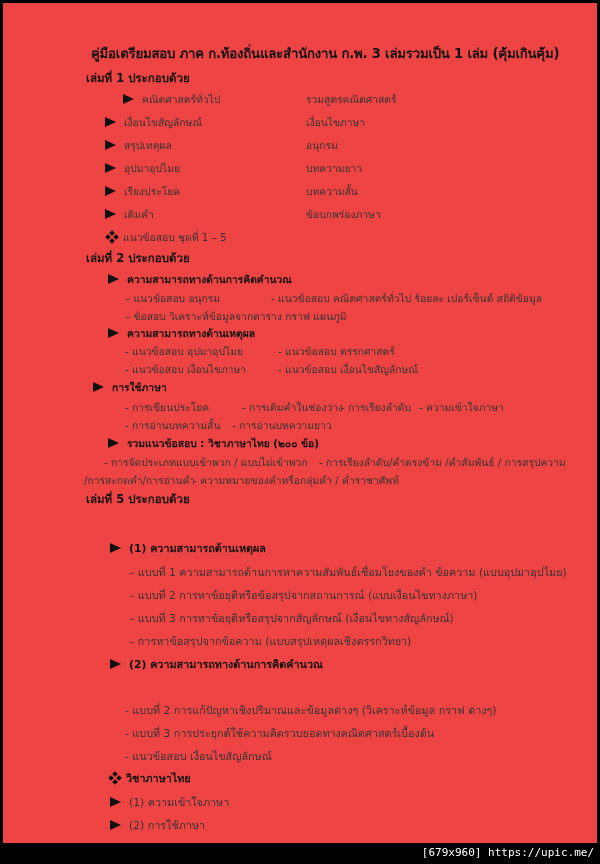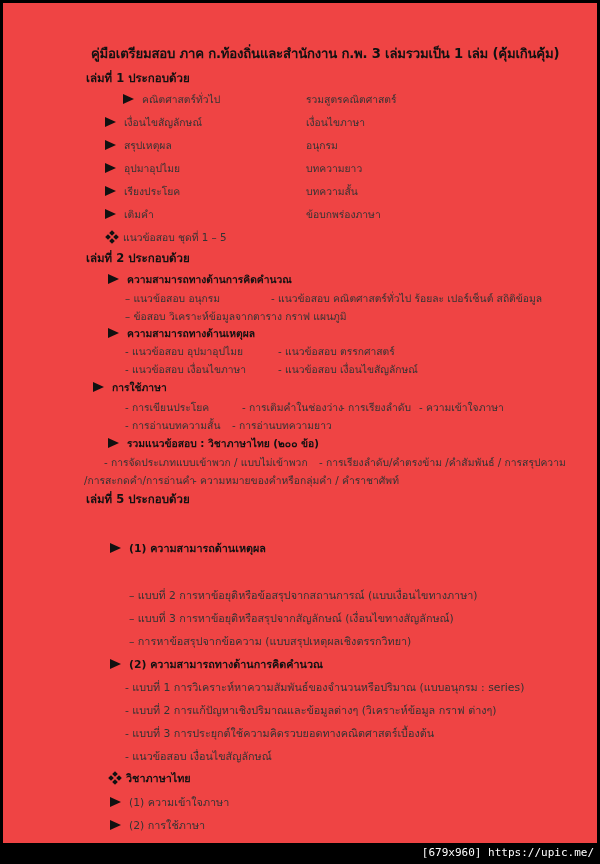--- a/index.html
+++ b/index.html
@@ -79,26 +79,26 @@
   <div class="abs tb" style="left:105px;top:432px;"><span class="arrow"></span><span>รวมแนวข้อสอบ : วิชาภาษาไทย (๒๐๐ ข้อ)</span></div>
   <div class="abs t" style="left:101px;top:451px;">- การจัดประเภทแบบเข้าพวก / แบบไม่เข้าพวก</div>
   <div class="abs t" style="left:316px;top:451px;">- การเรียงลำดับ/คำตรงข้าม /คำสัมพันธ์ / การสรุปความ</div>
   <div class="abs t" style="left:81px;top:469px;">/การสะกดคำ/การอ่านคำ</div>
   <div class="abs t" style="left:190px;top:469px;">- ความหมายของคำหรือกลุ่มคำ / คำราชาศัพท์</div>
 
   <div class="abs h" style="left:83px;top:487px;">เล่มที่ 5 ประกอบด้วย</div>
 
 
   <div class="abs tb3" style="left:107px;top:537px;"><span class="arrow"></span><span>(1) ความสามารถด้านเหตุผล</span></div>
+  <div class="abs t3" style="left:126px;top:561px;">–   แบบที่ 1 ความสามารถด้านการหาความสัมพันธ์เชื่อมโยงของคำ ข้อความ (แบบอุปมาอุปไมย)</div>
   <div class="abs t3" style="left:126px;top:584px;">–   แบบที่ 2 การหาข้อยุติหรือข้อสรุปจากสถานการณ์ (แบบเงื่อนไขทางภาษา)</div>
   <div class="abs t3" style="left:126px;top:607px;">–   แบบที่ 3 การหาข้อยุติหรือสรุปจากสัญลักษณ์ (เงื่อนไขทางสัญลักษณ์)</div>
   <div class="abs t3" style="left:126px;top:630px;">–   การหาข้อสรุปจากข้อความ (แบบสรุปเหตุผลเชิงตรรกวิทยา)</div>
 
   <div class="abs tb3" style="left:107px;top:653px;"><span class="arrow"></span><span>(2) ความสามารถทางด้านการคิดคำนวณ</span></div>
-  <div class="abs t3" style="left:122px;top:676px;">- แบบที่ 1 การวิเคราะห์หาความสัมพันธ์ของจำนวนหรือปริมาณ (แบบอนุกรม : series)</div>
   <div class="abs t3" style="left:122px;top:699px;">- แบบที่ 2 การแก้ปัญหาเชิงปริมาณและข้อมูลต่างๆ (วิเคราะห์ข้อมูล กราฟ ต่างๆ)</div>
   <div class="abs t3" style="left:122px;top:722px;">- แบบที่ 3 การประยุกต์ใช้ความคิดรวบยอดทางคณิตศาสตร์เบื้องต้น</div>
   <div class="abs t3" style="left:122px;top:745px;">- แนวข้อสอบ เงื่อนไขสัญลักษณ์</div>
 
   <div class="abs tb3" style="left:106px;top:767px;"><span class="diamonds"><i></i><i></i><i></i><i></i></span><span>วิชาภาษาไทย</span></div>
   <div class="abs t3" style="left:107px;top:791px;"><span class="arrow"></span><span>(1) ความเข้าใจภาษา</span></div>
   <div class="abs t3" style="left:107px;top:814px;"><span class="arrow"></span><span>(2) การใช้ภาษา</span></div>
 </div>
 
 <div class="footer-strip"></div>

